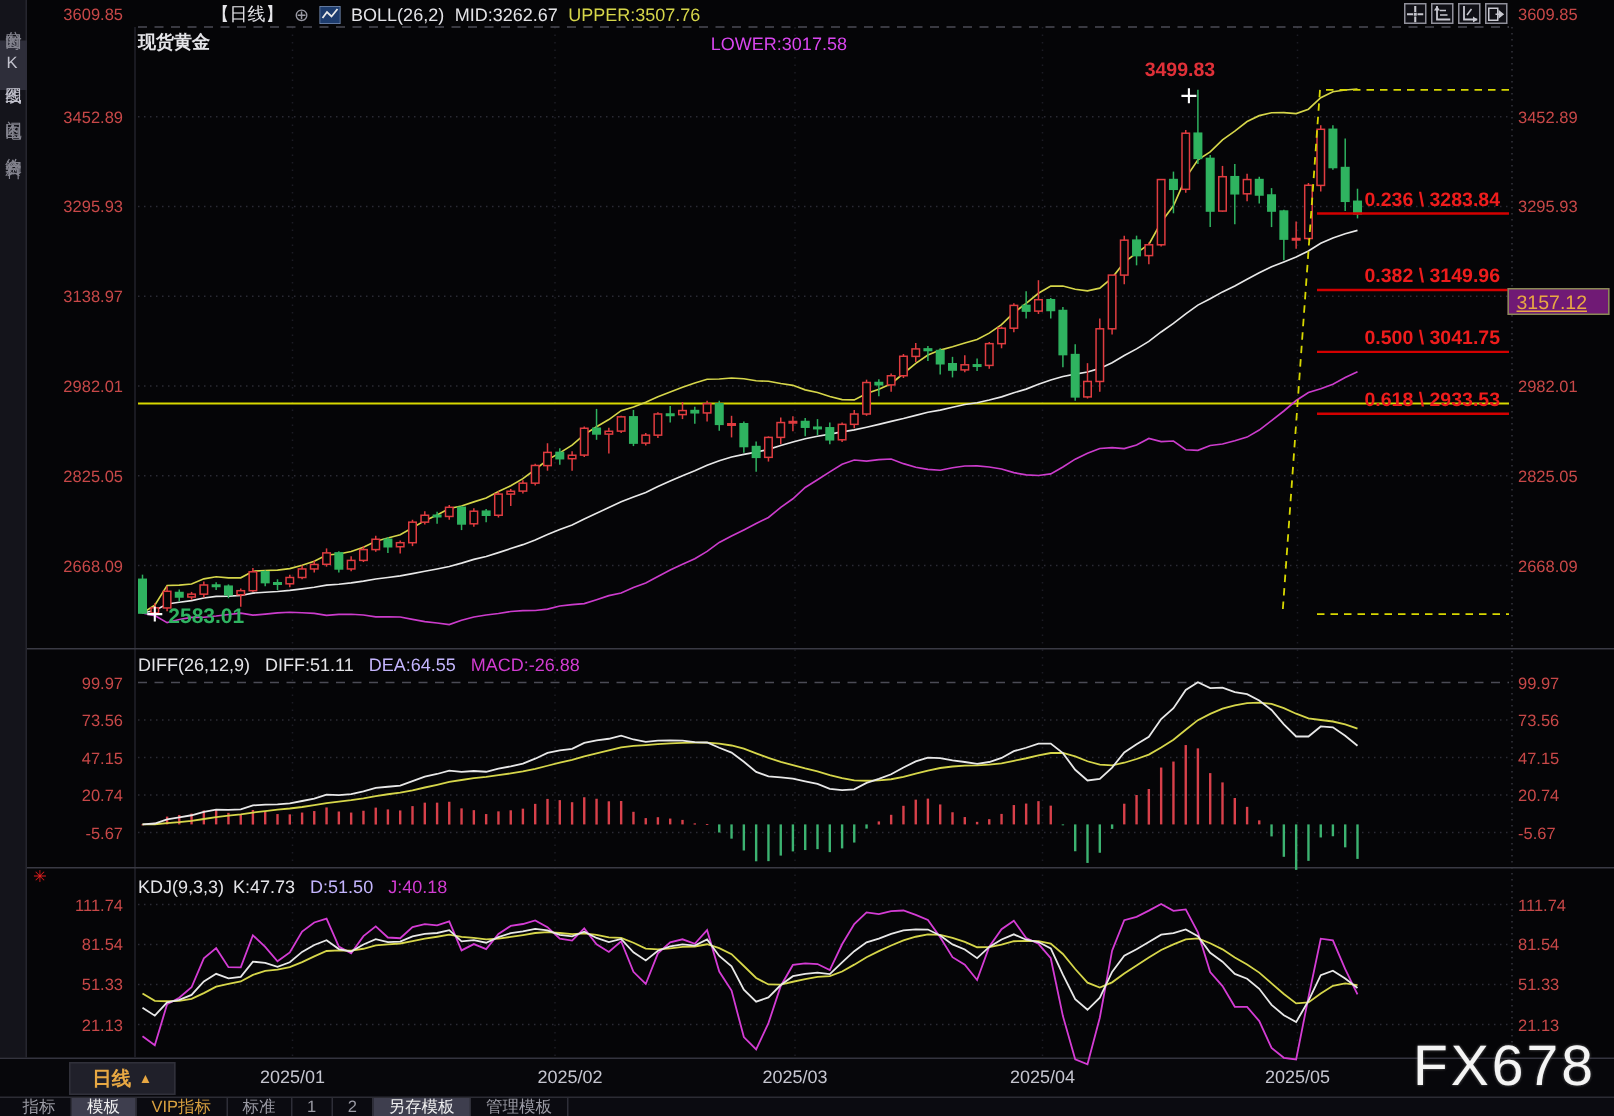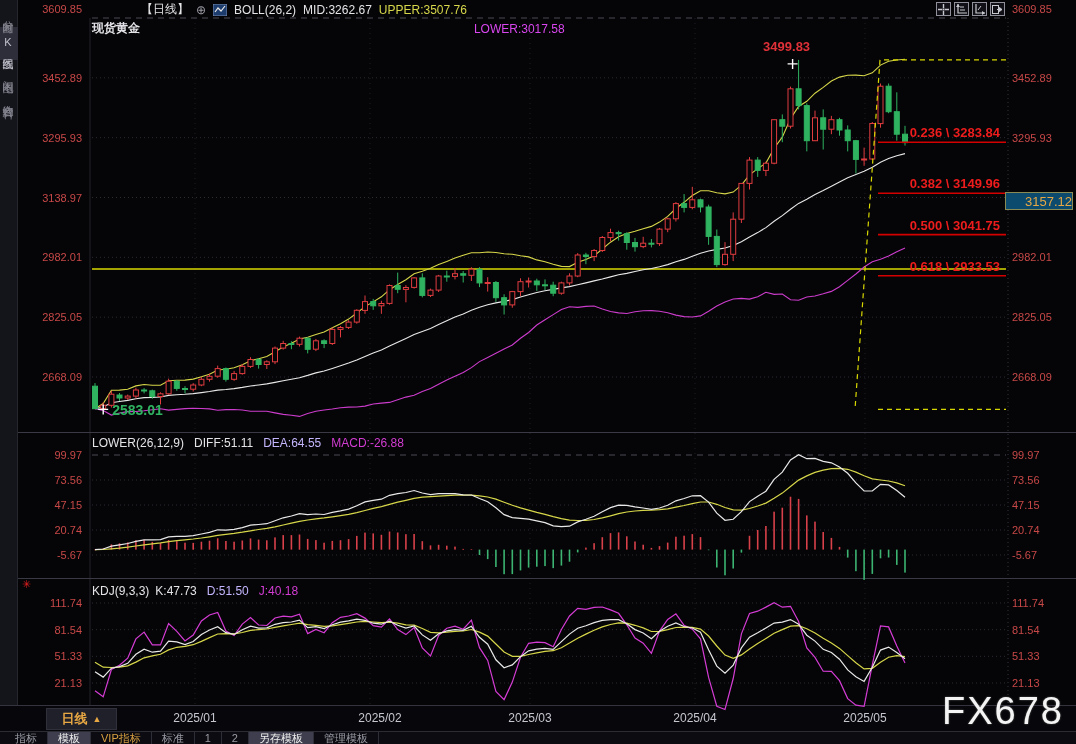--- a/index.html
+++ b/index.html
@@ -30,21 +30,21 @@
   text.ann-hi{fill:#e03038;font-size:13px;font-weight:bold;}
   text.ann-lo{fill:#2fb360;font-size:14px;font-weight:bold;}
 
   
   .panel-hdr{position:absolute;display:flex;gap:10px;font-size:12px;color:#e4e4e8;white-space:nowrap;z-index:3;}
   .ph-yellow{color:#c4b5fd;}
   .ph-mag{color:#d23cd2;}
   .kdj-gear{position:absolute;left:22px;top:578px;color:#e01e1e;font-size:11px;z-index:3;}
 
   
-  .price-tag{position:absolute;left:1005px;top:192px;width:68px;height:18px;border:1px solid #8a8a55;background:#0c4a6e;color:#e8a843;font-size:13px;display:flex;align-items:center;padding-left:19px;box-sizing:border-box;z-index:4;}
+  .price-tag{position:absolute;left:1005px;top:192px;width:68px;height:18px;border:1px solid #8a8a55;background:#701a75;color:#e8a843;font-size:13px;display:flex;align-items:center;padding-left:5px;box-sizing:border-box;z-index:4;text-decoration:underline;}
 
   
   .watermark{position:absolute;left:942px;top:690px;font-size:38px;color:#f4f4f4;letter-spacing:2px;z-index:6;text-shadow:0 0 2px #666;}
 
   
   .xstrip{position:absolute;left:0;top:705px;width:1076px;height:26px;background:#07070b;border-top:1px solid #34343e;box-sizing:border-box;z-index:1;}
   .period-btn{position:absolute;left:46px;top:2px;width:71px;height:22px;background:#20202a;border:1px solid #30303a;color:#e8a843;font-weight:bold;font-size:13px;display:flex;align-items:center;justify-content:center;gap:5px;box-sizing:border-box;}
   .period-arrow{font-size:9px;}
   .month{position:absolute;top:5px;color:#c6c6d0;font-size:12px;transform:translateX(-50%);}
 
@@ -105,21 +105,21 @@
     </span>
     <span class="tool-btn">
       <svg width="11" height="11" viewBox="0 0 11 11">
           <rect x="0.5" y="1.5" width="6" height="8" stroke="#c8c8d0" fill="none" stroke-width="1"></rect>
           <path d="M5 5.5h5M10 5.5l-2.5-2v4z" stroke="#c8c8d0" stroke-width="1" fill="#c8c8d0"></path>
         </svg>
     </span>
   </div>
 
   <div class="panel-hdr" style="left:92px;top:436px;">
-    <span>LOWER(26,12,9)</span>
+    <span>DIFF(26,12,9)</span>
     <span>DIFF:51.11</span>
     <span class="ph-yellow">DEA:64.55</span>
     <span class="ph-mag">MACD:-26.88</span>
   </div>
 
   <span class="kdj-gear">✳</span>
   <div class="panel-hdr" style="left:92px;top:584px;">
     <span>KDJ(9,3,3)</span>
     <span style="margin-left:-4px;">K:47.73</span>
     <span class="ph-yellow">D:51.50</span>

